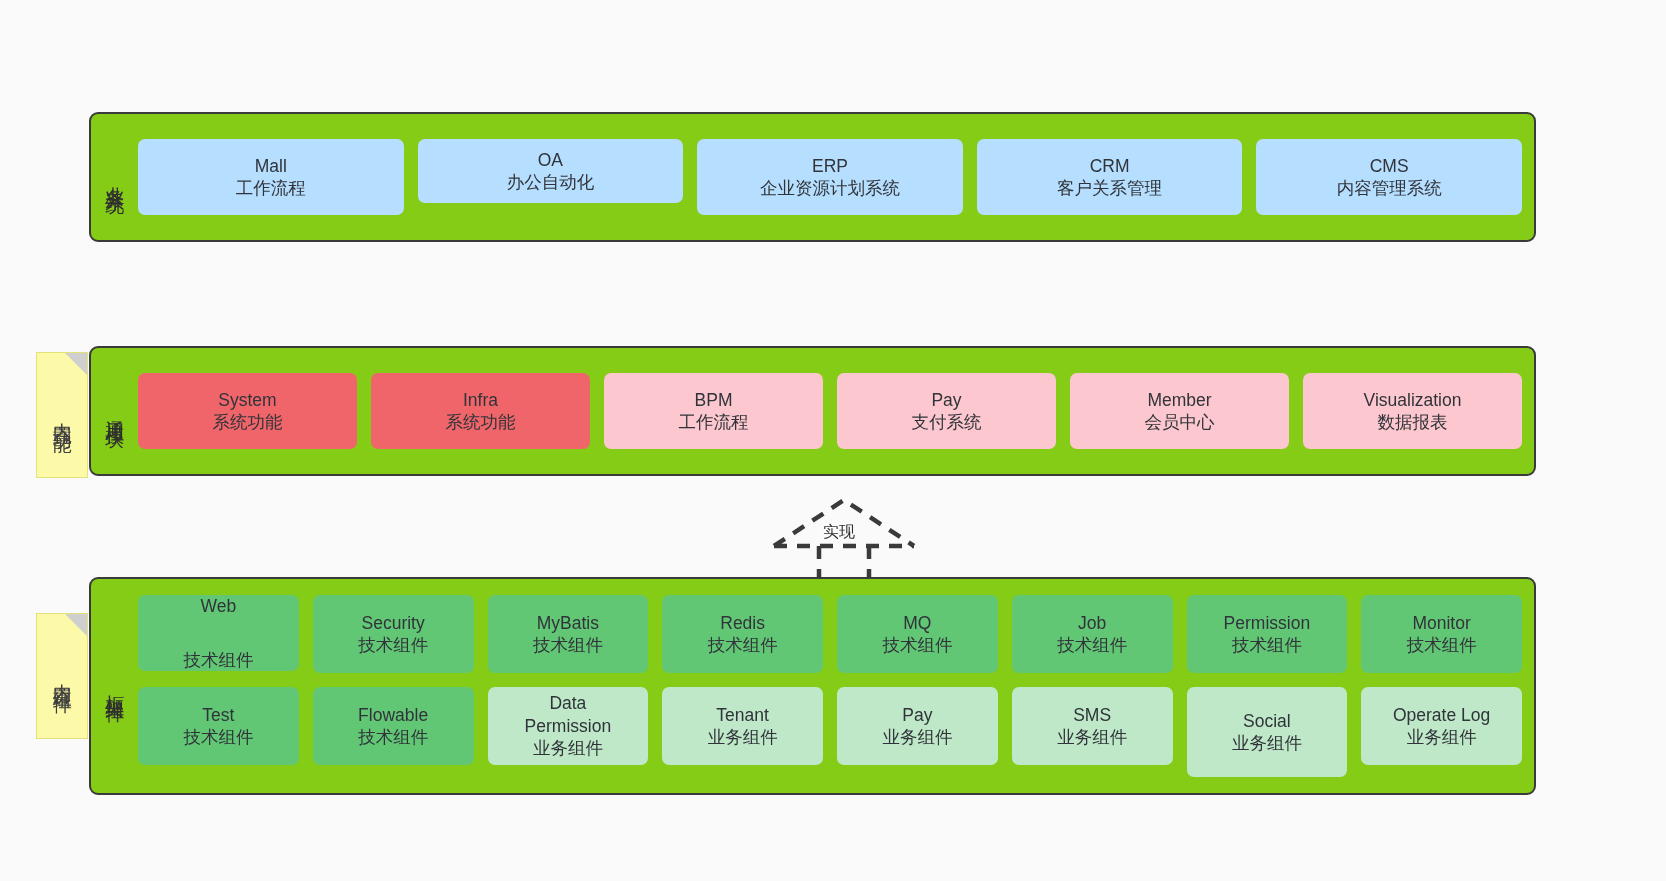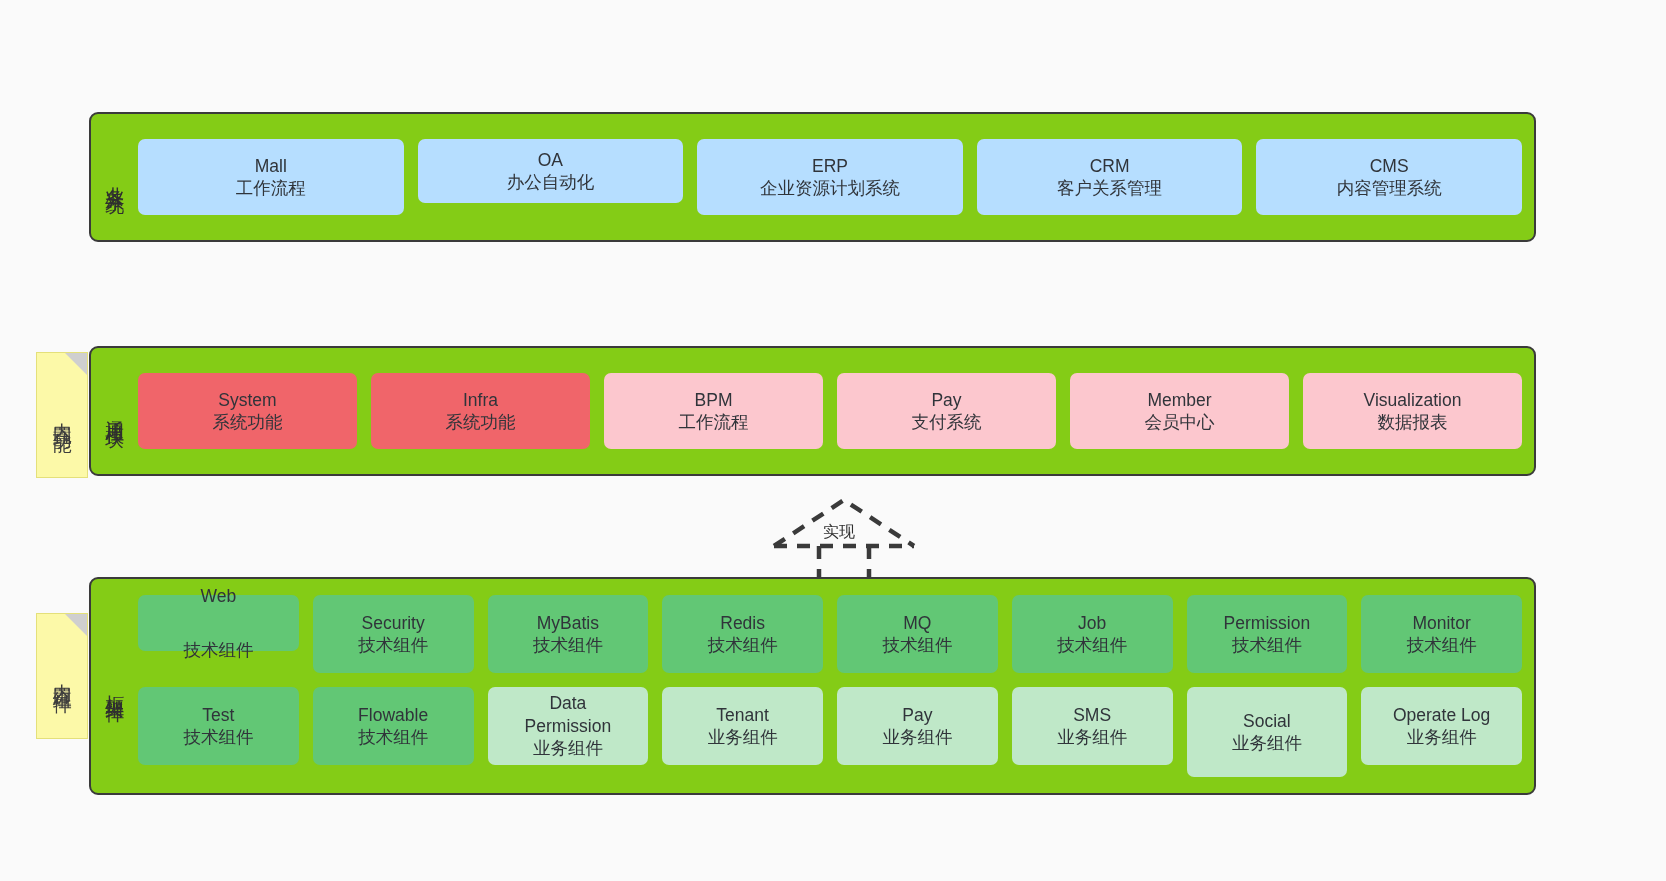--- a/index.html
+++ b/index.html
@@ -208,21 +208,21 @@
     <span class="vtext">内置组件</span>
   </div>
 
   <div class="layer" id="layer-framework" style="left:89px; top:577px; width:1447px; height:218px;">
     <div class="layer-title">
       <span class="vtext">框架组件</span>
     </div>
     <div class="layer-body">
 
       <div class="row">
-        <div class="card c-green" style="height:56px;gap:32px;">
+        <div class="card c-green" style="height:76px;gap:32px;">
           <span class="t1">Web</span>
           <span class="t2">技术组件</span>
         </div>
         <div class="card c-green" style="height:78px;">
           <span class="t1">Security</span>
           <span class="t2">技术组件</span>
         </div>
         <div class="card c-green" style="height:78px;">
           <span class="t1">MyBatis</span>
           <span class="t2">技术组件</span>

